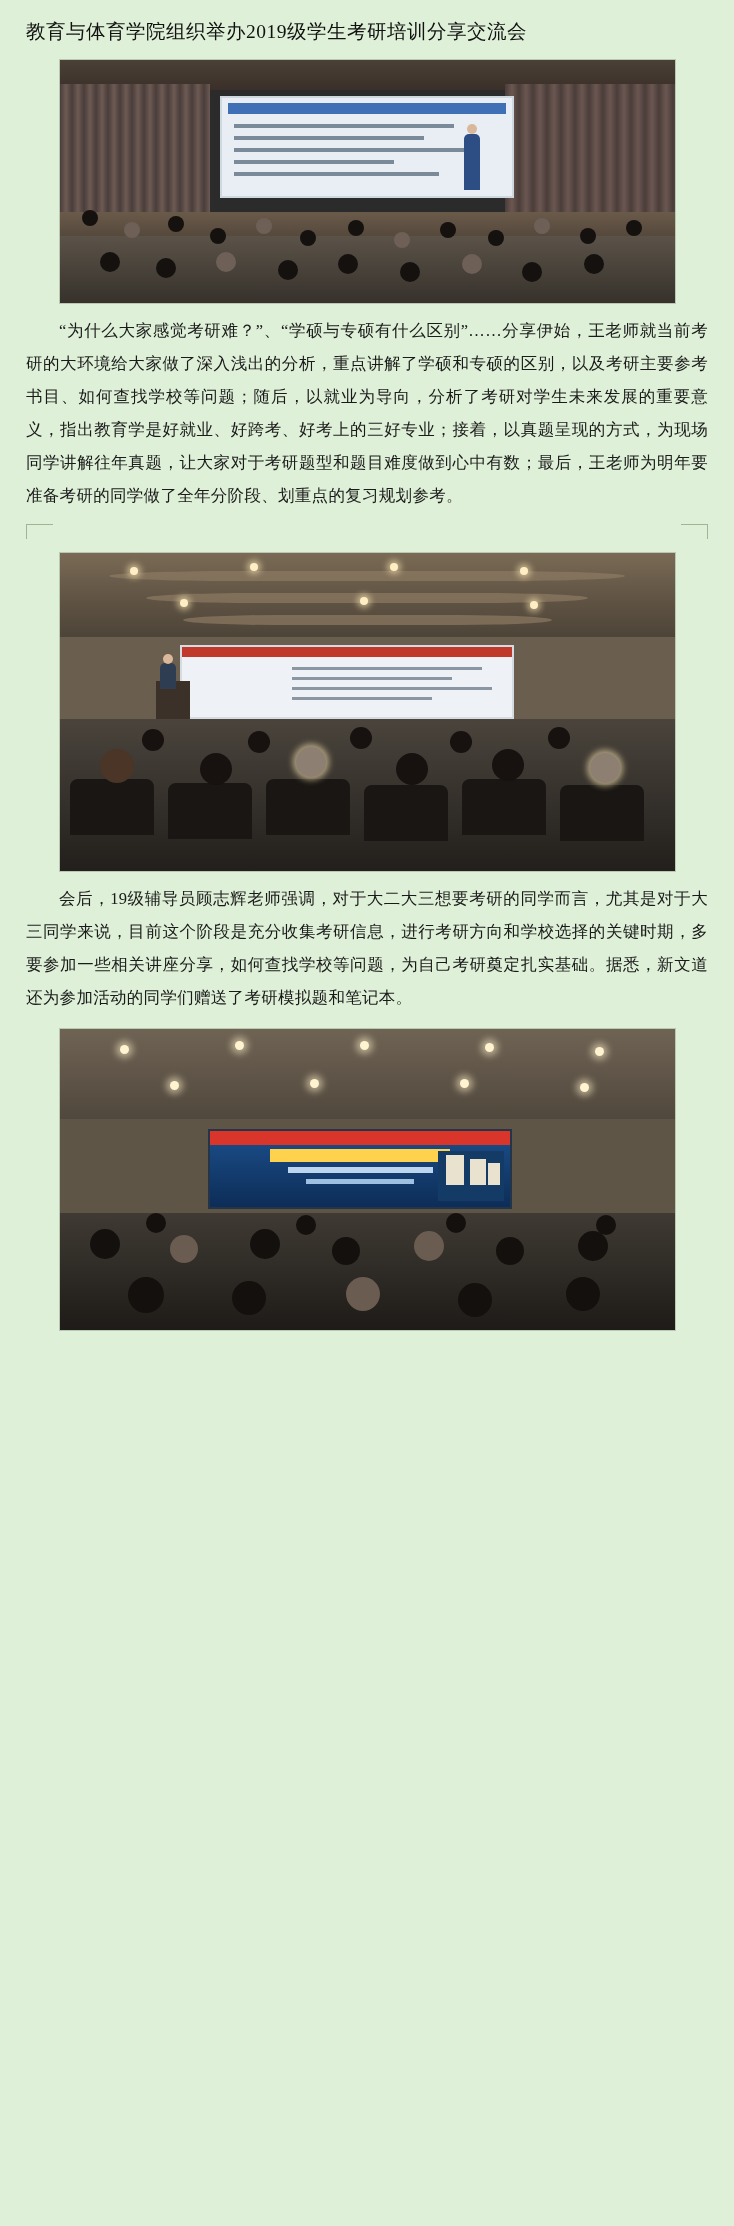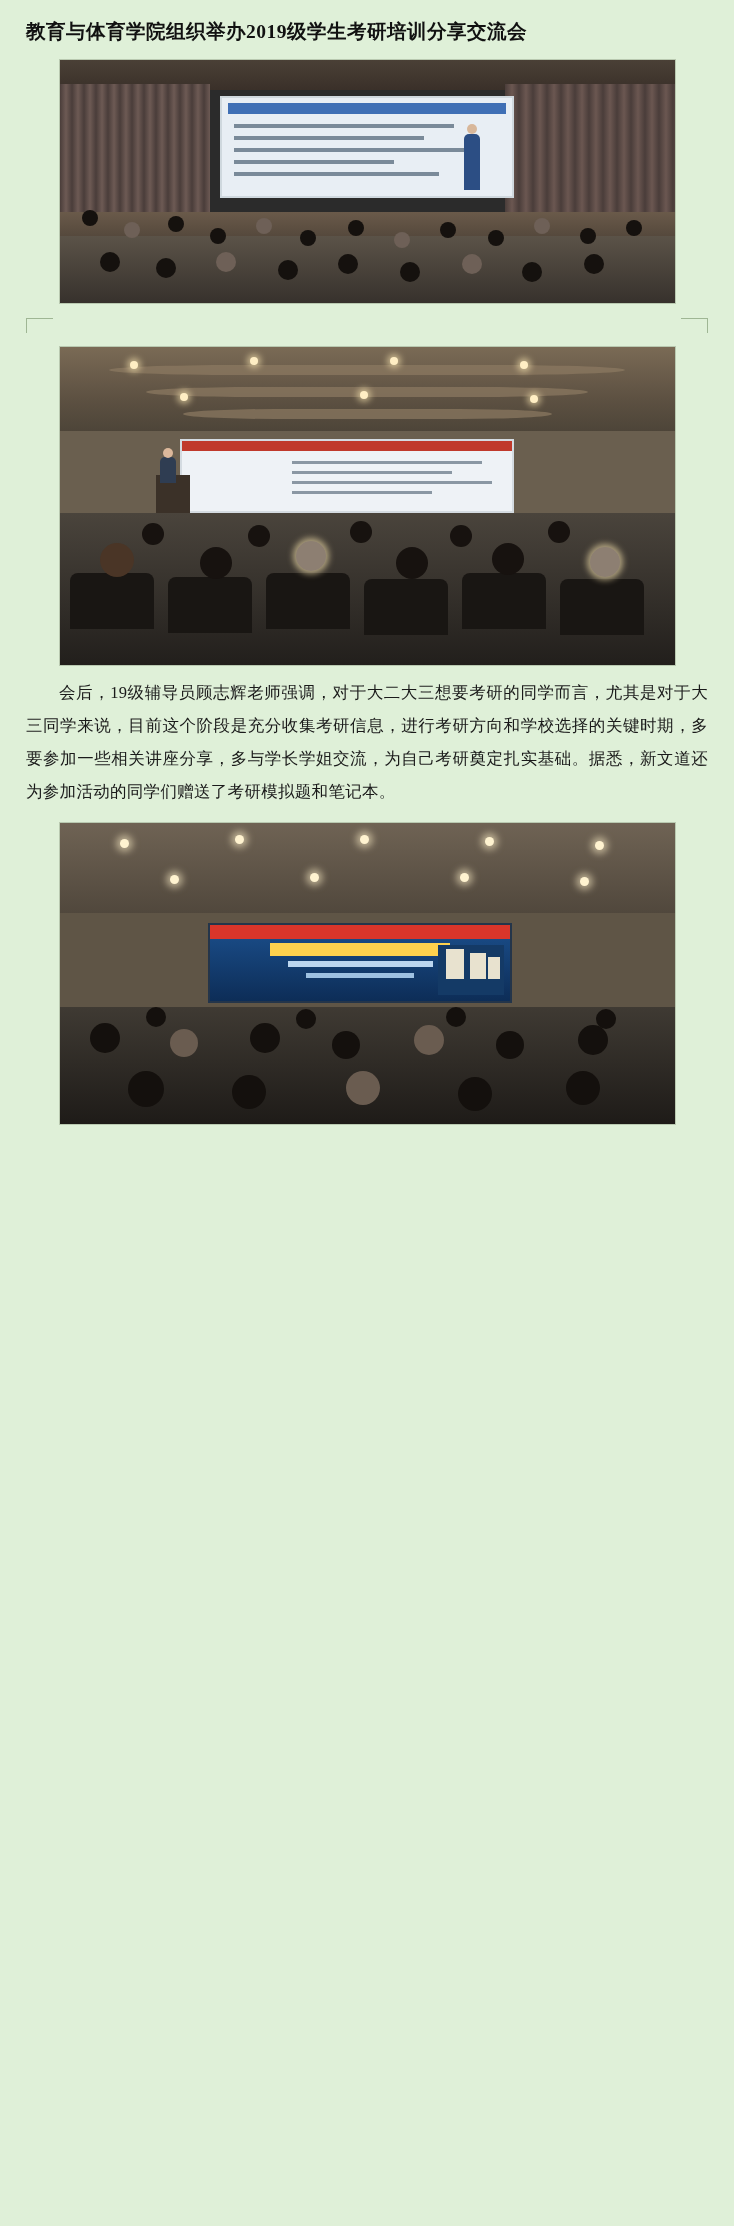--- a/index.html
+++ b/index.html
@@ -15,21 +15,21 @@
   .page {
     width: 734px;
     min-height: 2226px;
     background: #dff0d8;
     box-sizing: border-box;
     padding: 14px 26px 30px 26px;
     position: relative;
   }
   .title {
     font-family: "Liberation Serif", "DejaVu Serif", serif;
-    font-weight: bold;
+    font-weight: normal;
     font-size: 19.5px;
     color: #111111;
     letter-spacing: 0.5px;
     line-height: 1.4;
     margin: 4px 0 14px 0;
     text-align: left;
   }
   .para {
     font-size: 16.5px;
     line-height: 2.0;
@@ -267,20 +267,21 @@
       <div class="head light" style="left:156px;top:192px;width:20px;height:20px;"></div>
       <div class="head dark" style="left:218px;top:200px;width:20px;height:20px;"></div>
       <div class="head dark" style="left:278px;top:194px;width:20px;height:20px;"></div>
       <div class="head dark" style="left:340px;top:202px;width:20px;height:20px;"></div>
       <div class="head light" style="left:402px;top:194px;width:20px;height:20px;"></div>
       <div class="head dark" style="left:462px;top:202px;width:20px;height:20px;"></div>
       <div class="head dark" style="left:524px;top:194px;width:20px;height:20px;"></div>
     </div>
   </div>
 
+  <p class="para indent">“为什么大家感觉考研难？”、“学硕与专硕有什么区别”……分享伊始，王老师就当前考研的大环境给大家做了深入浅出的分析，重点讲解了学硕和专硕的区别，以及考研主要参考书目、如何查找学校等问题；随后，以就业为导向，分析了考研对学生未来发展的重要意义，指出教育学是好就业、好跨考、好考上的三好专业；接着，以真题呈现的方式，为现场同学讲解往年真题，让大家对于考研题型和题目难度做到心中有数；最后，王老师为明年要准备考研的同学做了全年分阶段、划重点的复习规划参考。</p>
 
   <div class="sep-row">
     <span class="bracket tl"></span>
     <span class="bracket tr"></span>
   </div>
 
   <div class="fig-wrap">
     <div class="fig f2">
       <div class="ceil">
         <div class="band" style="top:18px;"></div>
@@ -318,21 +319,21 @@
       <div class="head2" style="left:432px;top:196px;width:32px;height:32px;"></div>
       <div class="head2 light" style="left:530px;top:200px;width:30px;height:30px;"></div>
       <div class="head2" style="left:82px;top:176px;width:22px;height:22px;"></div>
       <div class="head2" style="left:188px;top:178px;width:22px;height:22px;"></div>
       <div class="head2" style="left:290px;top:174px;width:22px;height:22px;"></div>
       <div class="head2" style="left:390px;top:178px;width:22px;height:22px;"></div>
       <div class="head2" style="left:488px;top:174px;width:22px;height:22px;"></div>
     </div>
   </div>
 
-  <p class="para indent">会后，19级辅导员顾志辉老师强调，对于大二大三想要考研的同学而言，尤其是对于大三同学来说，目前这个阶段是充分收集考研信息，进行考研方向和学校选择的关键时期，多要参加一些相关讲座分享，多与学长学姐交流，为自己考研奠定扎实基础。据悉，新文道还为参加活动的同学们赠送了考研模拟题和笔记本。</p>
+  <p class="para indent">会后，19级辅导员顾志辉老师强调，对于大二大三想要考研的同学而言，尤其是对于大三同学来说，目前这个阶段是充分收集考研信息，进行考研方向和学校选择的关键时期，多要参加一些相关讲座分享，如何查找学校等问题，为自己考研奠定扎实基础。据悉，新文道还为参加活动的同学们赠送了考研模拟题和笔记本。</p>
 
   <div class="fig-wrap">
     <div class="fig f3">
       <div class="ceil3"></div>
       <div class="spot" style="left:60px;top:16px;"></div>
       <div class="spot" style="left:175px;top:12px;"></div>
       <div class="spot" style="left:300px;top:12px;"></div>
       <div class="spot" style="left:425px;top:14px;"></div>
       <div class="spot" style="left:535px;top:18px;"></div>
       <div class="spot" style="left:110px;top:52px;"></div>

